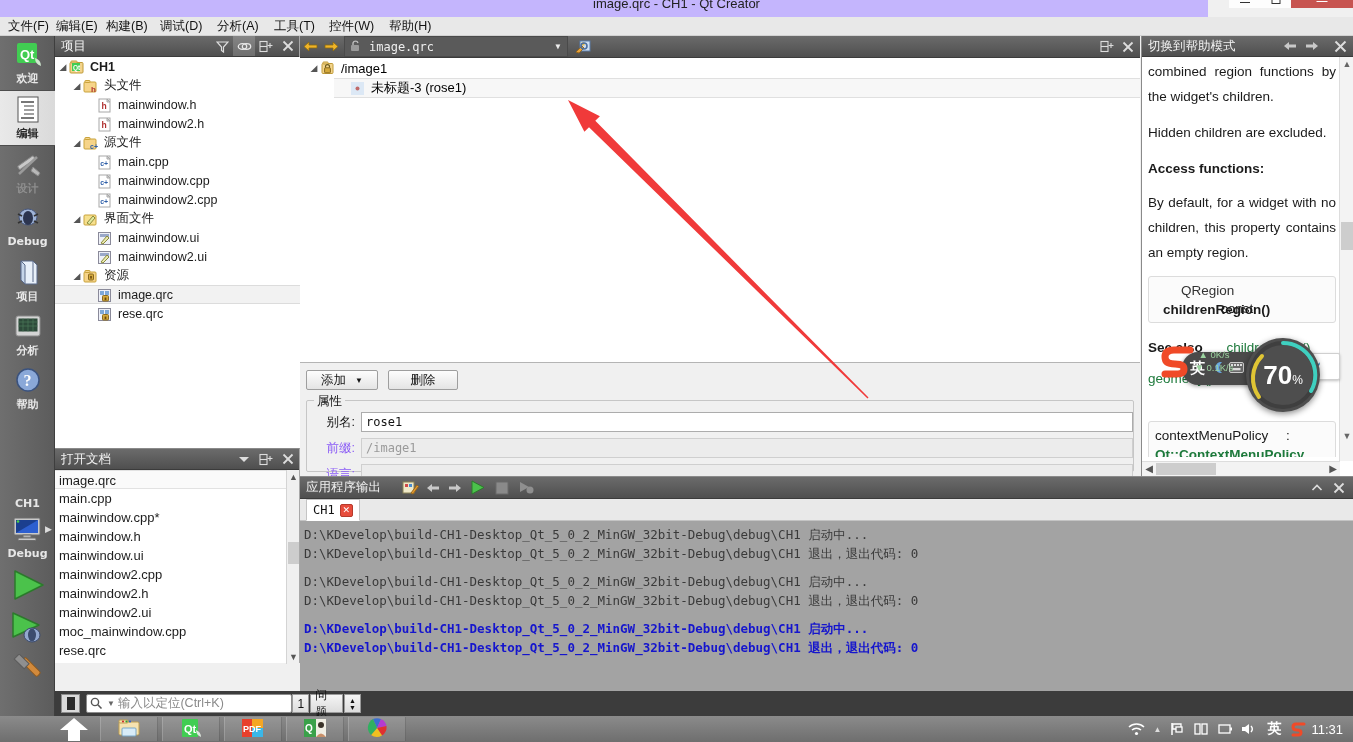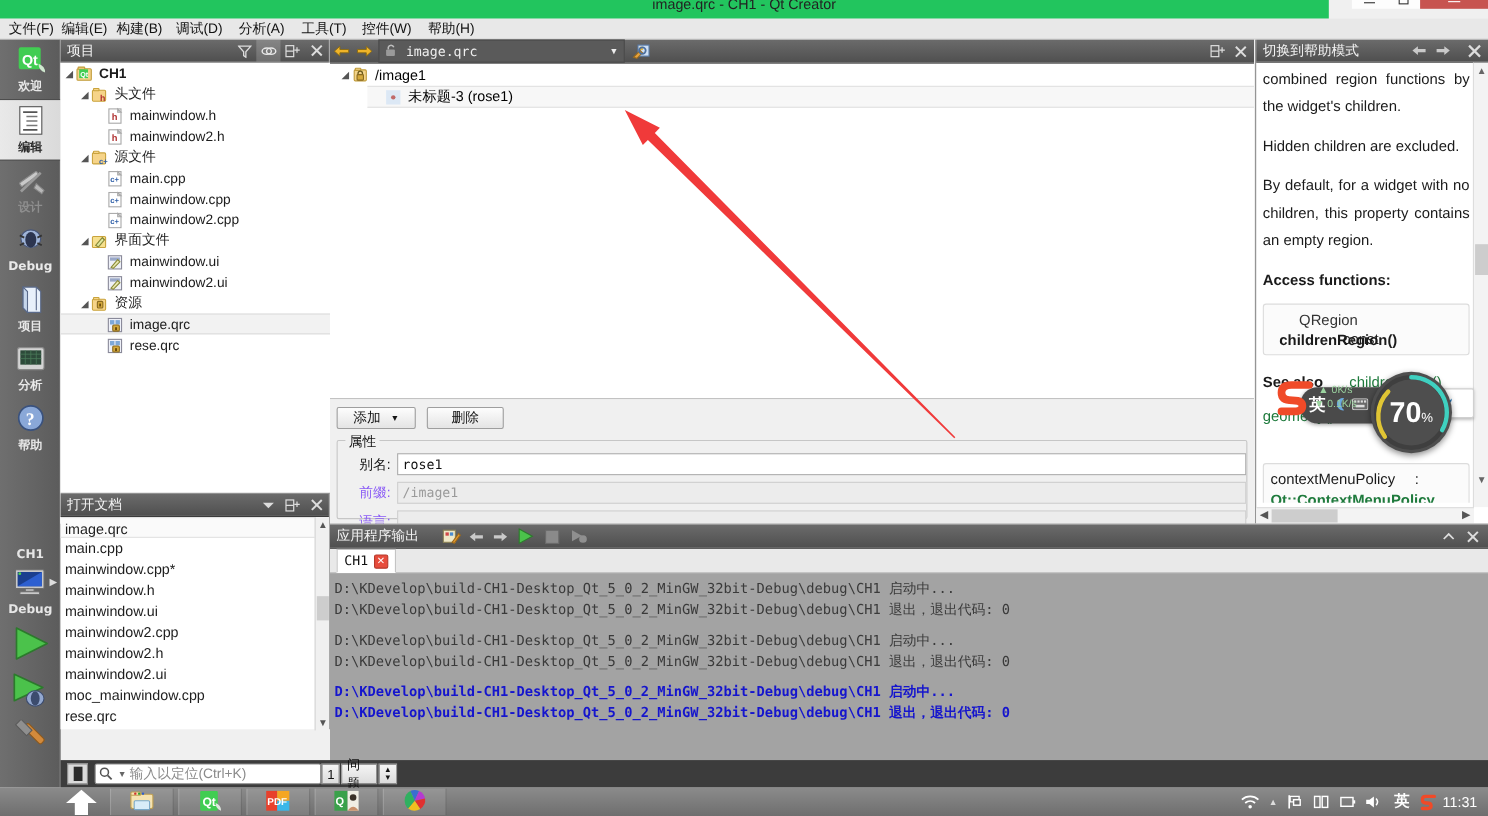--- a/index.html
+++ b/index.html
@@ -9,21 +9,21 @@
     overflow: hidden;
     font-family: "Liberation Sans", sans-serif;
     font-size: 12px;
     background: #f0f0f0;
   }
   #root { position: relative; width: 1353px; height: 742px; }
 
   
   .titlebar {
     position: absolute; left: 0; top: 0; width: 1208px; height: 17px;
-    background: #22c55e; overflow: hidden;
+    background: #c4b5fd; overflow: hidden;
   }
   .titlebar .title {
     position: absolute; left: 0; top: -4px; width: 1353px;
     text-align: center; font-size: 13px; color: #222;
     white-space: nowrap;
   }
   .wctl { position: absolute; top: -9px; height: 17px; width: 31px;
           background: #fdfdfd; }
   .wctl .glyph { position:absolute; left:50%; top:11px; transform:translateX(-50%);
                  width:10px; height:1px; background:#333; }
@@ -698,22 +698,22 @@
         <svg width="13" height="13" viewBox="0 0 13 13">
             <line x1="1.5" y1="1.5" x2="11.5" y2="11.5" stroke="#ddd" stroke-width="2"></line>
             <line x1="11.5" y1="1.5" x2="1.5" y2="11.5" stroke="#ddd" stroke-width="2"></line>
           </svg>
       </div>
     </div>
 
     <div class="helpbody">
       <p>combined region functions by the widget's children.</p>
       <p>Hidden children are excluded.</p>
+      <p style="font-weight:bold;margin-bottom:9px;">Access functions:</p>
       <p>By default, for a widget with no children, this property contains an empty region.</p>
-      <p style="font-weight:bold;margin-bottom:9px;">Access functions:</p>
       <div class="fnbox">
         <span style="color:#333;margin-left:26px;">QRegion</span>
         <b style="margin-left:8px;">childrenRegion()</b>
         <span style="display:block;margin-left:66px;margin-top:-20px;">const</span>
       </div>
       <p style="margin-bottom:6px;">
         <b>See also</b>
         <span style="color:#1e7a3c;margin-left:20px;">childrenRect()</span>
       </p>
       <p><span style="color:#1e7a3c;">geometry()</span></p>

